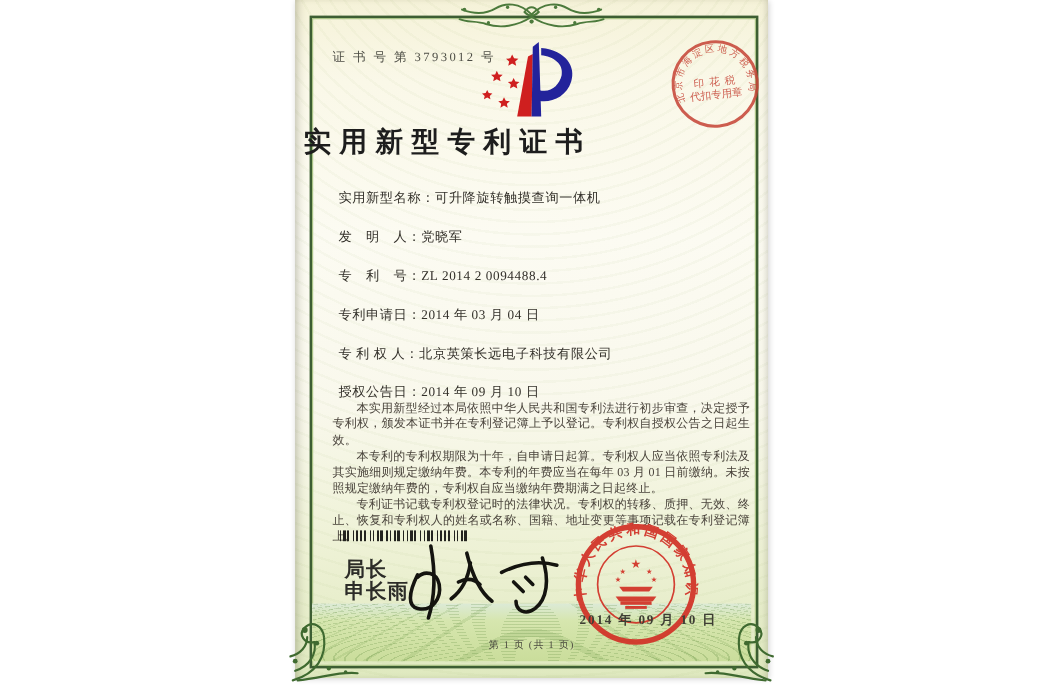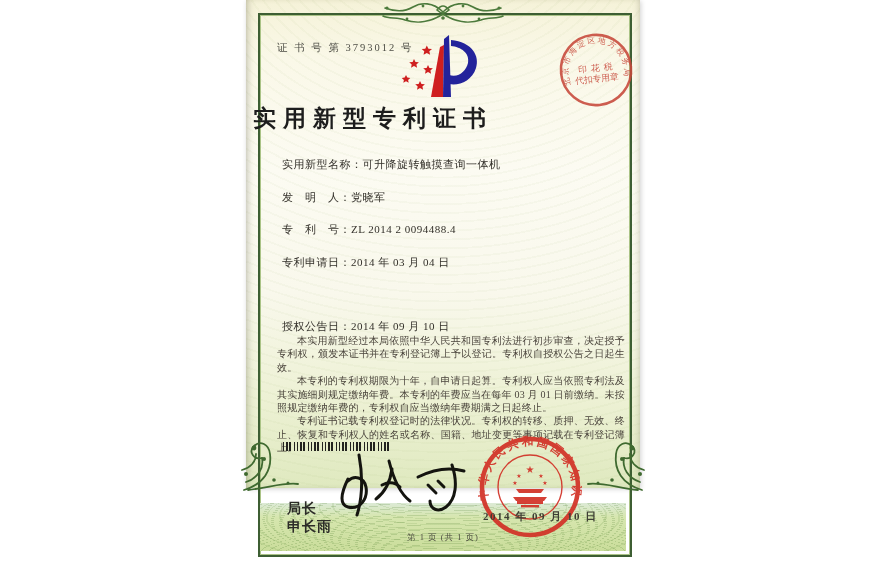--- a/index.html
+++ b/index.html
@@ -1,21 +1,21 @@
 <!DOCTYPE html>
 <html><head>
 <meta charset="utf-8">
 <style>
   html,body{margin:0;padding:0;background:#ffffff;}
   body{width:884px;height:572px;overflow:hidden;font-family:"Liberation Serif","DejaVu Serif",serif;}
   .canvas{position:relative;width:884px;height:572px;background:#ffffff;}
 
   
   .paper{
-    position:absolute;left:246px;top:0;width:394px;height:488px;
+    position:absolute;left:246px;top:0;width:394px;height:565px;
     background:
       repeating-radial-gradient(140% 100% at 50% -20%, rgba(150,175,105,.055) 0 2px, transparent 2px 10px),
       linear-gradient(180deg,#f5f2d8 0%,#faf8e8 12%,#fcfbf2 35%,#f9f8ec 60%,#edf1d4 82%,#dfe9bf 100%);
     box-shadow: inset 6px 0 9px -6px rgba(70,70,45,.45), inset -5px 0 7px -5px rgba(70,70,45,.3), 1px 1px 5px rgba(0,0,0,.18);
   }
 
   
   .frame{
     position:absolute;left:12px;top:13px;width:370px;height:540px;
     border:2px solid #3d5e33;
@@ -50,22 +50,22 @@
   .row .val{color:#33302a;}
   .r0{top:157px}.r1{top:190px}.r2{top:222px}.r3{top:255px}.r4{top:287px}.r5{top:319px}
 
   
   .paras{position:absolute;left:31px;top:334px;width:348px;color:#4a443c;}
   .paras p{margin:0;font-size:10px;line-height:13.4px;text-indent:2em;text-align:justify;letter-spacing:.2px;}
 
   
   .barcode{position:absolute;left:37px;top:442px;width:107px;height:9px;
     background:repeating-linear-gradient(90deg,#23231f 0 1px,transparent 1px 3px,#23231f 3px 5px,transparent 5px 6px,#23231f 6px 8px,transparent 8px 11px,#23231f 11px 12px,transparent 12px 14px);}
-  .signblock{position:absolute;left:41px;top:468px;font-size:14px;font-weight:bold;color:#2c2c28;line-height:18px;letter-spacing:1px;
-    font-family:Liberation Mono, monospace;margin-top:32px;}
+  .signblock{position:absolute;left:41px;top:468px;font-size:17px;font-weight:bold;color:#2c2c28;line-height:18px;letter-spacing:1px;
+    font-family:Liberation Mono, monospace;}
   .signature{position:absolute;left:80px;top:443px;width:146px;height:76px;}
   .official-seal{position:absolute;left:232px;top:435px;width:104px;height:104px;opacity:.93;}
   .issue-date{position:absolute;left:237px;top:509px;font-size:11px;font-weight:bold;letter-spacing:1.5px;color:#3e3e34;z-index:5;}
   .footer{position:absolute;left:0;top:532px;width:100%;text-align:center;font-size:8.5px;color:#4c4c40;letter-spacing:1px;z-index:4;}
 
   .seal-text{font-family:"Liberation Serif","DejaVu Serif",serif;}
 </style>
 </head>
 <body>
 
@@ -157,20 +157,23 @@
       <span class="lab">实用新型名称：</span><span class="val">可升降旋转触摸查询一体机</span>
     </div>
     <div class="row r1">
       <span class="lab">发　明　人：</span><span class="val">党晓军</span>
     </div>
     <div class="row r2">
       <span class="lab">专　利　号：</span><span class="val">ZL 2014 2 0094488.4</span>
     </div>
     <div class="row r3">
       <span class="lab">专利申请日：</span><span class="val">2014 年 03 月 04 日</span>
+    </div>
+    <div class="row r4">
+      <span class="lab">专 利 权 人：</span><span class="val">北京英策长远电子科技有限公司</span>
     </div>
     <div class="row r5">
       <span class="lab">授权公告日：</span><span class="val">2014 年 09 月 10 日</span>
     </div>
 
     <div class="paras">
       <p>本实用新型经过本局依照中华人民共和国专利法进行初步审查，决定授予专利权，颁发本证书并在专利登记簿上予以登记。专利权自授权公告之日起生效。</p>
       <p>本专利的专利权期限为十年，自申请日起算。专利权人应当依照专利法及其实施细则规定缴纳年费。本专利的年费应当在每年 03 月 01 日前缴纳。未按照规定缴纳年费的，专利权自应当缴纳年费期满之日起终止。</p>
       <p>专利证书记载专利权登记时的法律状况。专利权的转移、质押、无效、终止、恢复和专利权人的姓名或名称、国籍、地址变更等事项记载在专利登记簿上。</p>
     </div>

